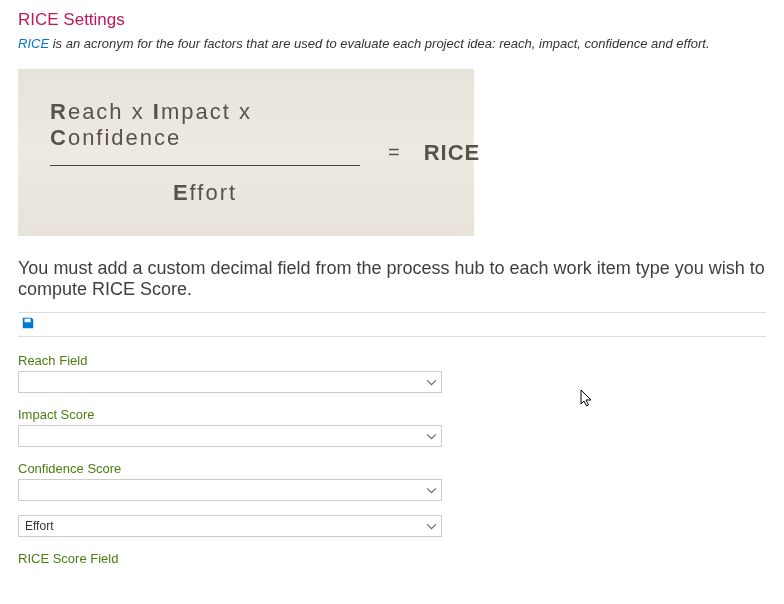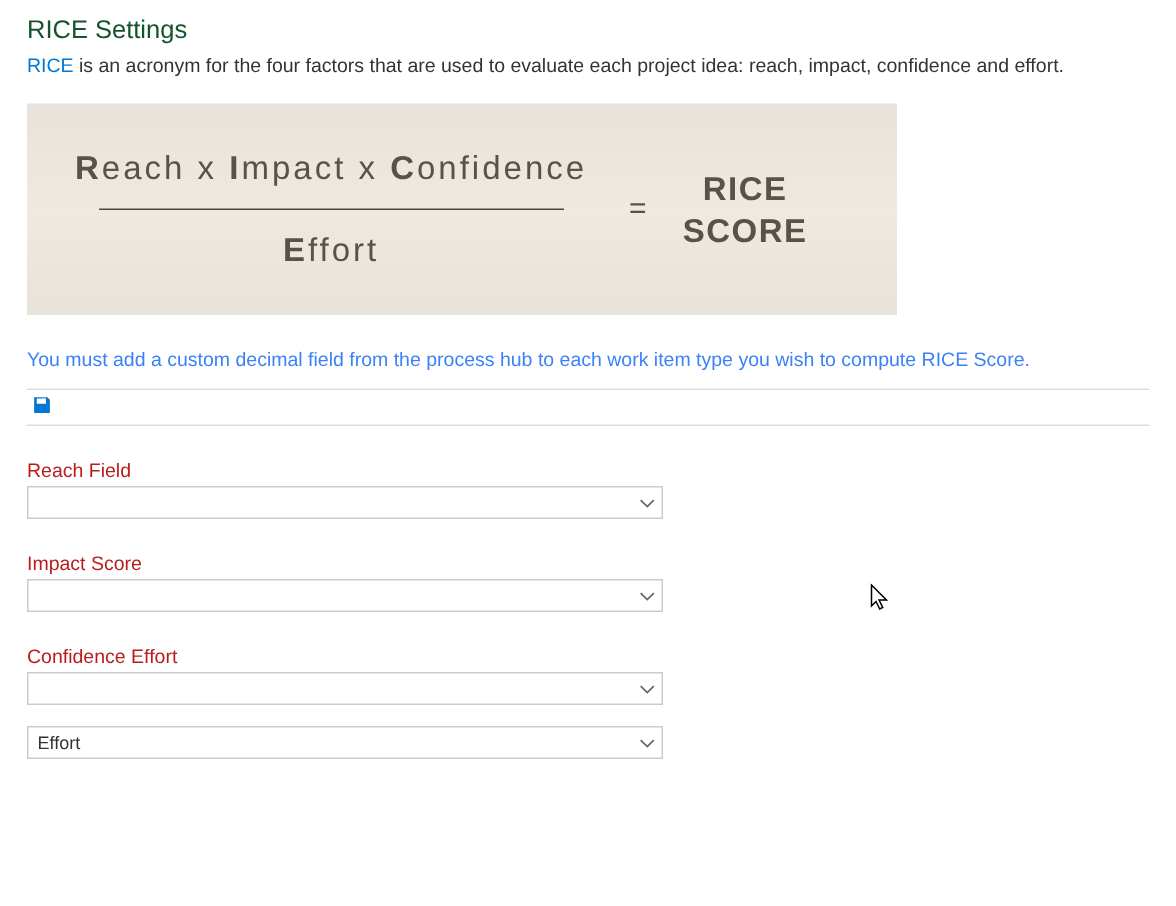--- a/index.html
+++ b/index.html
@@ -7,34 +7,35 @@
       font-family: "Segoe UI", -apple-system, sans-serif;
       font-size: 13px;
       color: #333;
       background: #fff;
       padding: 10px 18px;
       width: 784px;
     }
     .page-title {
       font-size: 17px;
       font-weight: 400;
-      color: #14532d;
+      color: #be185d;
       margin-bottom: 6px;
     }
     .intro {
       font-size: 13px;
       color: #333;
       margin-bottom: 18px;
+      font-style: italic;
     }
     .intro .acronym {
       color: #0078d4;
     }
     .formula-box {
       background: linear-gradient(180deg, #e7e3da 0%, #eeeae1 50%, #e7e3da 100%);
-      width: 580px;
+      width: 456px;
       padding: 30px 28px 30px 32px;
       display: flex;
       align-items: center;
       margin-bottom: 22px;
       color: #585349;
       font-family: "Segoe UI Light", "Segoe UI", sans-serif;
     }
     .fraction {
       display: flex;
       flex-direction: column;
@@ -60,22 +61,22 @@
       font-weight: 300;
     }
     .rice-score {
       font-size: 22px;
       font-weight: 600;
       text-align: center;
       letter-spacing: 1px;
       line-height: 1.25;
     }
     .instructions {
-      font-size: 13px;
-      color: #3b82f6;
+      font-size: 18px;
+      color: #404040;
       margin-bottom: 12px;
     }
     .toolbar {
       border-top: 1px solid #ddd;
       border-bottom: 1px solid #ddd;
       padding: 2px 0;
       margin-bottom: 16px;
     }
     .save-btn {
       background: none;
@@ -83,24 +84,23 @@
       padding: 1px 3px;
       cursor: pointer;
       display: inline-flex;
       align-items: center;
     }
     .field-row {
       margin-bottom: 14px;
     }
     .field-label {
       font-size: 13px;
-      color: #b91c1c;
+      color: #4d7c0f;
       margin-bottom: 3px;
       display: block;
-      margin-top: 22px;
     }
     .select-wrap {
       position: relative;
       width: 424px;
     }
     .select-input {
       width: 100%;
       height: 22px;
       border: 1px solid #ccc;
       background: #fff;
@@ -135,21 +135,20 @@
 
 <div class="formula-box">
   <div class="fraction">
     <div class="top"><b>R</b>each x <b>I</b>mpact x <b>C</b>onfidence</div>
     <div class="rule"></div>
     <div class="bot"><b>E</b>ffort</div>
   </div>
   <div class="eq">=</div>
   <div class="rice-score">
     <div>RICE</div>
-    <div>SCORE</div>
   </div>
 </div>
 
 <p class="instructions">You must add a custom decimal field from the process hub to each work item type you wish to compute RICE Score.</p>
 
 <div class="toolbar">
   <button class="save-btn">
     <span>
       <svg width="14" height="14" viewBox="0 0 16 16">
           <path fill="#0078d4" d="M2 2h10l2 2v10H2V2zm2 1v4h7V3H4zm1 6h6v4H5V9z"></path>
@@ -173,38 +172,39 @@
   <label class="field-label">Impact Score</label>
   <div class="select-wrap">
     <input class="select-input" readonly="" value="" style="">
     <span class="select-chevron"><svg width="11" height="7" viewBox="0 0 12 8">
           <path d="M1 1l5 5 5-5" stroke="#666" stroke-width="1.3" fill="none"></path>
         </svg></span>
   </div>
 </div>
 
 <div class="field-row">
-  <label class="field-label">Confidence Effort</label>
+  <label class="field-label">Confidence Score</label>
   <div class="select-wrap">
     <input class="select-input" readonly="" value="" style="">
     <span class="select-chevron"><svg width="11" height="7" viewBox="0 0 12 8">
           <path d="M1 1l5 5 5-5" stroke="#666" stroke-width="1.3" fill="none"></path>
         </svg></span>
   </div>
 </div>
 
 <div class="field-row">
   <div class="select-wrap">
     <input class="select-input" readonly="" value="Effort" style="">
     <span class="select-chevron"><svg width="11" height="7" viewBox="0 0 12 8">
           <path d="M1 1l5 5 5-5" stroke="#666" stroke-width="1.3" fill="none"></path>
         </svg></span>
   </div>
 </div>
 
 <div class="field-row">
+  <label class="field-label">RICE Score Field</label>
 </div>
 
 <div class="cursor">
   <svg width="14" height="20" viewBox="0 0 14 20">
       <path d="M1 1l0 14 3-3 2.5 5 2-1-2.5-5 5 0z" fill="#fff" stroke="#000" stroke-width="1"></path>
     </svg>
 </div>
 
 </body></html>

